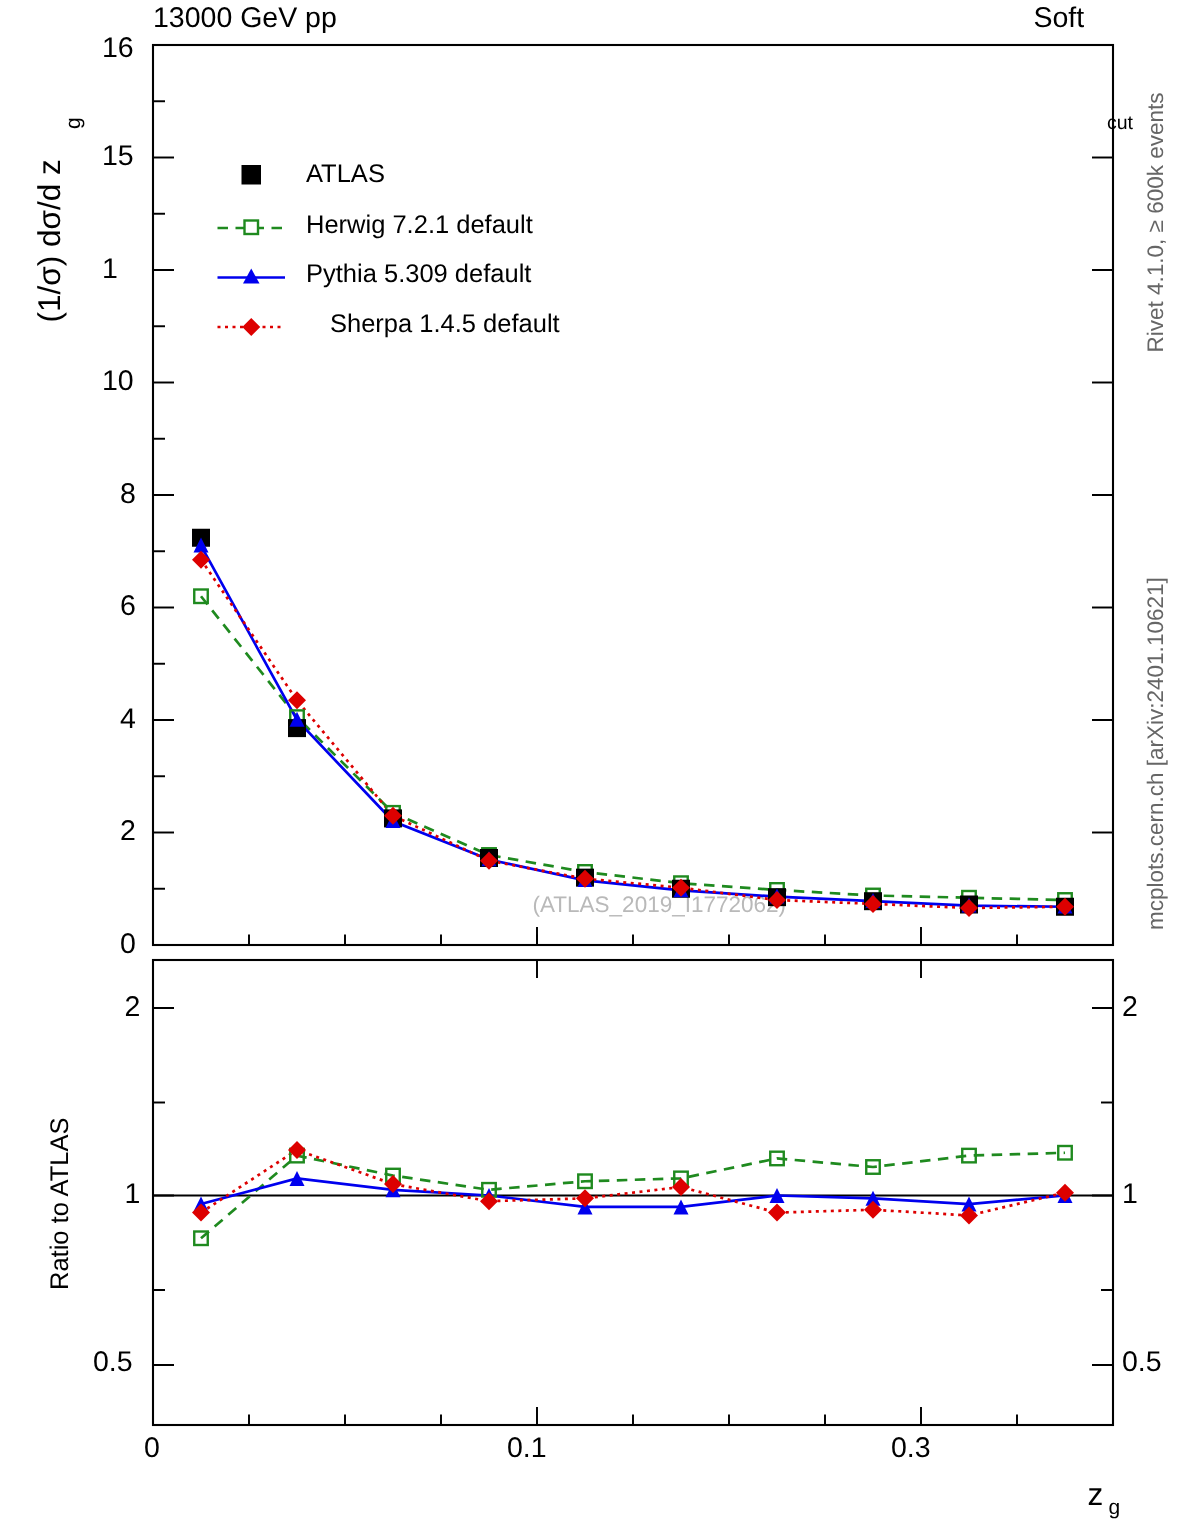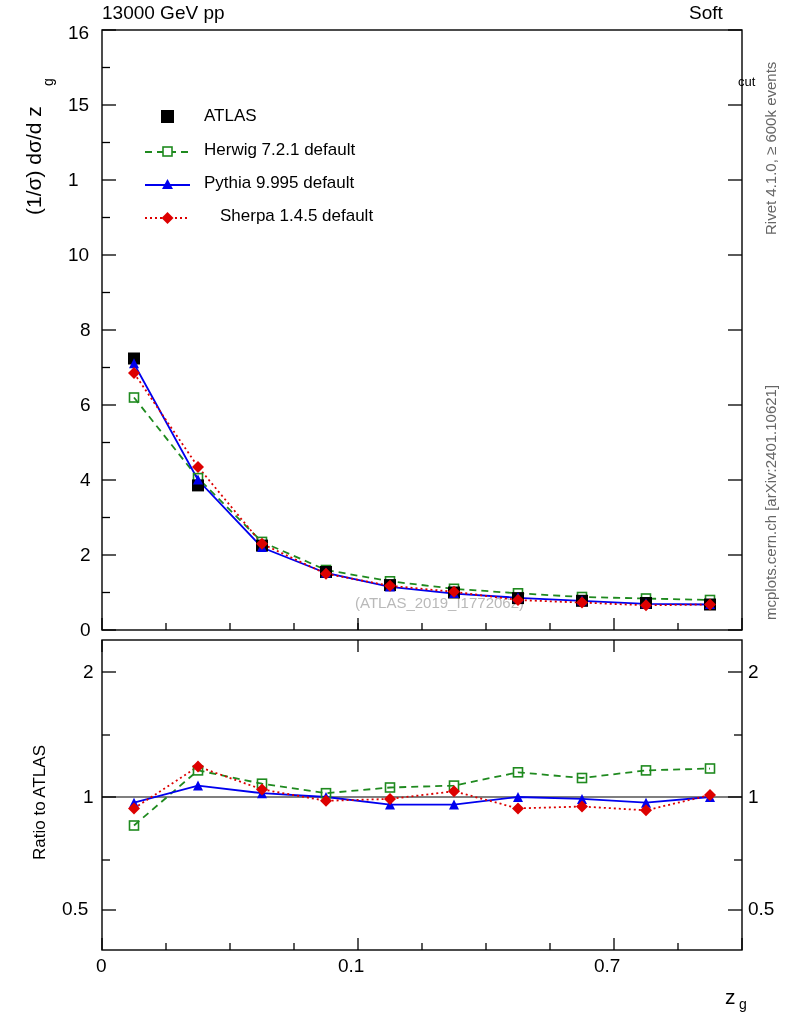--- a/index.html
+++ b/index.html
@@ -278,20 +278,20 @@
   <div class="abs txt tick-label" style="left:62px; top:898px;">0.5</div>
   <div class="abs txt tick-label" style="left:83px; top:786px;">1</div>
   <div class="abs txt tick-label" style="left:83px; top:661px;">2</div>
 
   <div class="abs txt tick-label" style="left:748px; top:898px;">0.5</div>
   <div class="abs txt tick-label" style="left:748px; top:786px;">1</div>
   <div class="abs txt tick-label" style="left:748px; top:661px;">2</div>
 
   <div class="abs txt tick-label" style="left:96px; top:955px;">0</div>
   <div class="abs txt tick-label" style="left:338px; top:955px;">0.1</div>
-  <div class="abs txt tick-label" style="left:594px; top:955px;">0.7</div>
+  <div class="abs txt tick-label" style="left:594px; top:955px;">0.3</div>
 
   <div class="abs txt legend-label" style="left:204px; top:106px;text-align:right;">ATLAS</div>
   <div class="abs txt legend-label" style="left:204px; top:140px;">Herwig 7.2.1 default</div>
-  <div class="abs txt legend-label" style="left:204px; top:173px;">Pythia 9.995 default</div>
+  <div class="abs txt legend-label" style="left:204px; top:173px;">Pythia 5.309 default</div>
   <div class="abs txt legend-label" style="left:220px; top:206px;">Sherpa 1.4.5 default</div>
 
 </div>
 
 </body></html>

